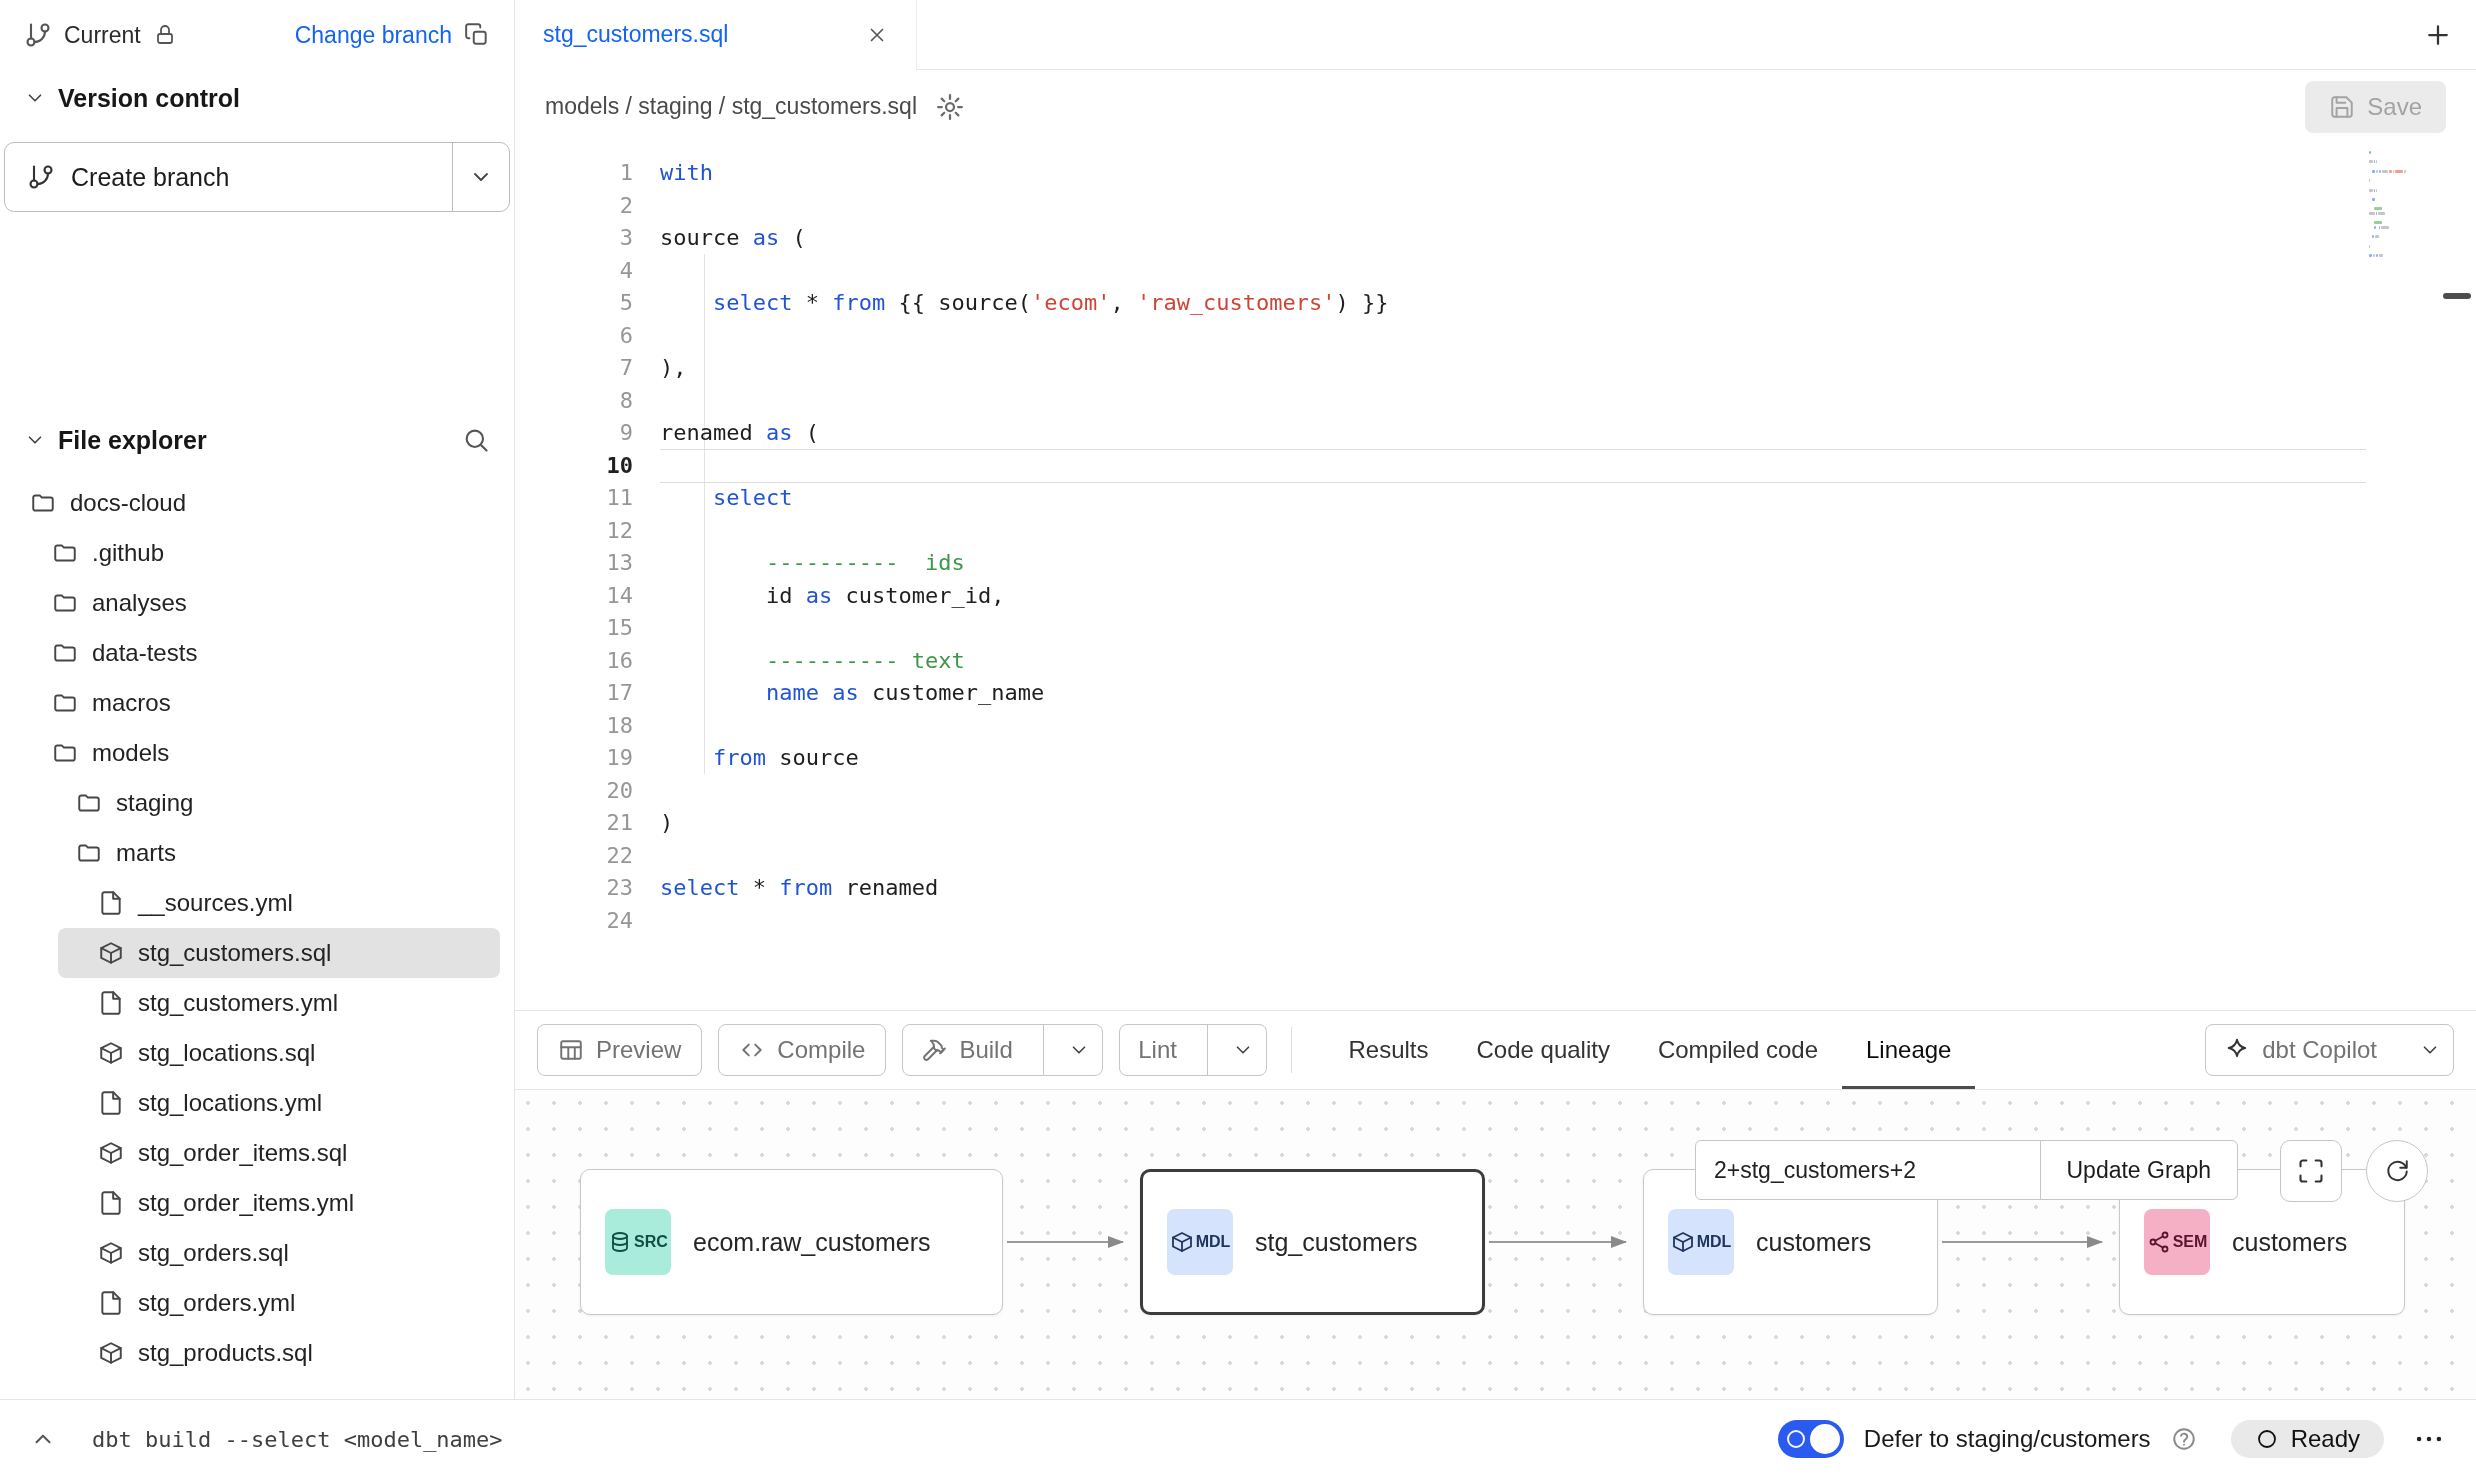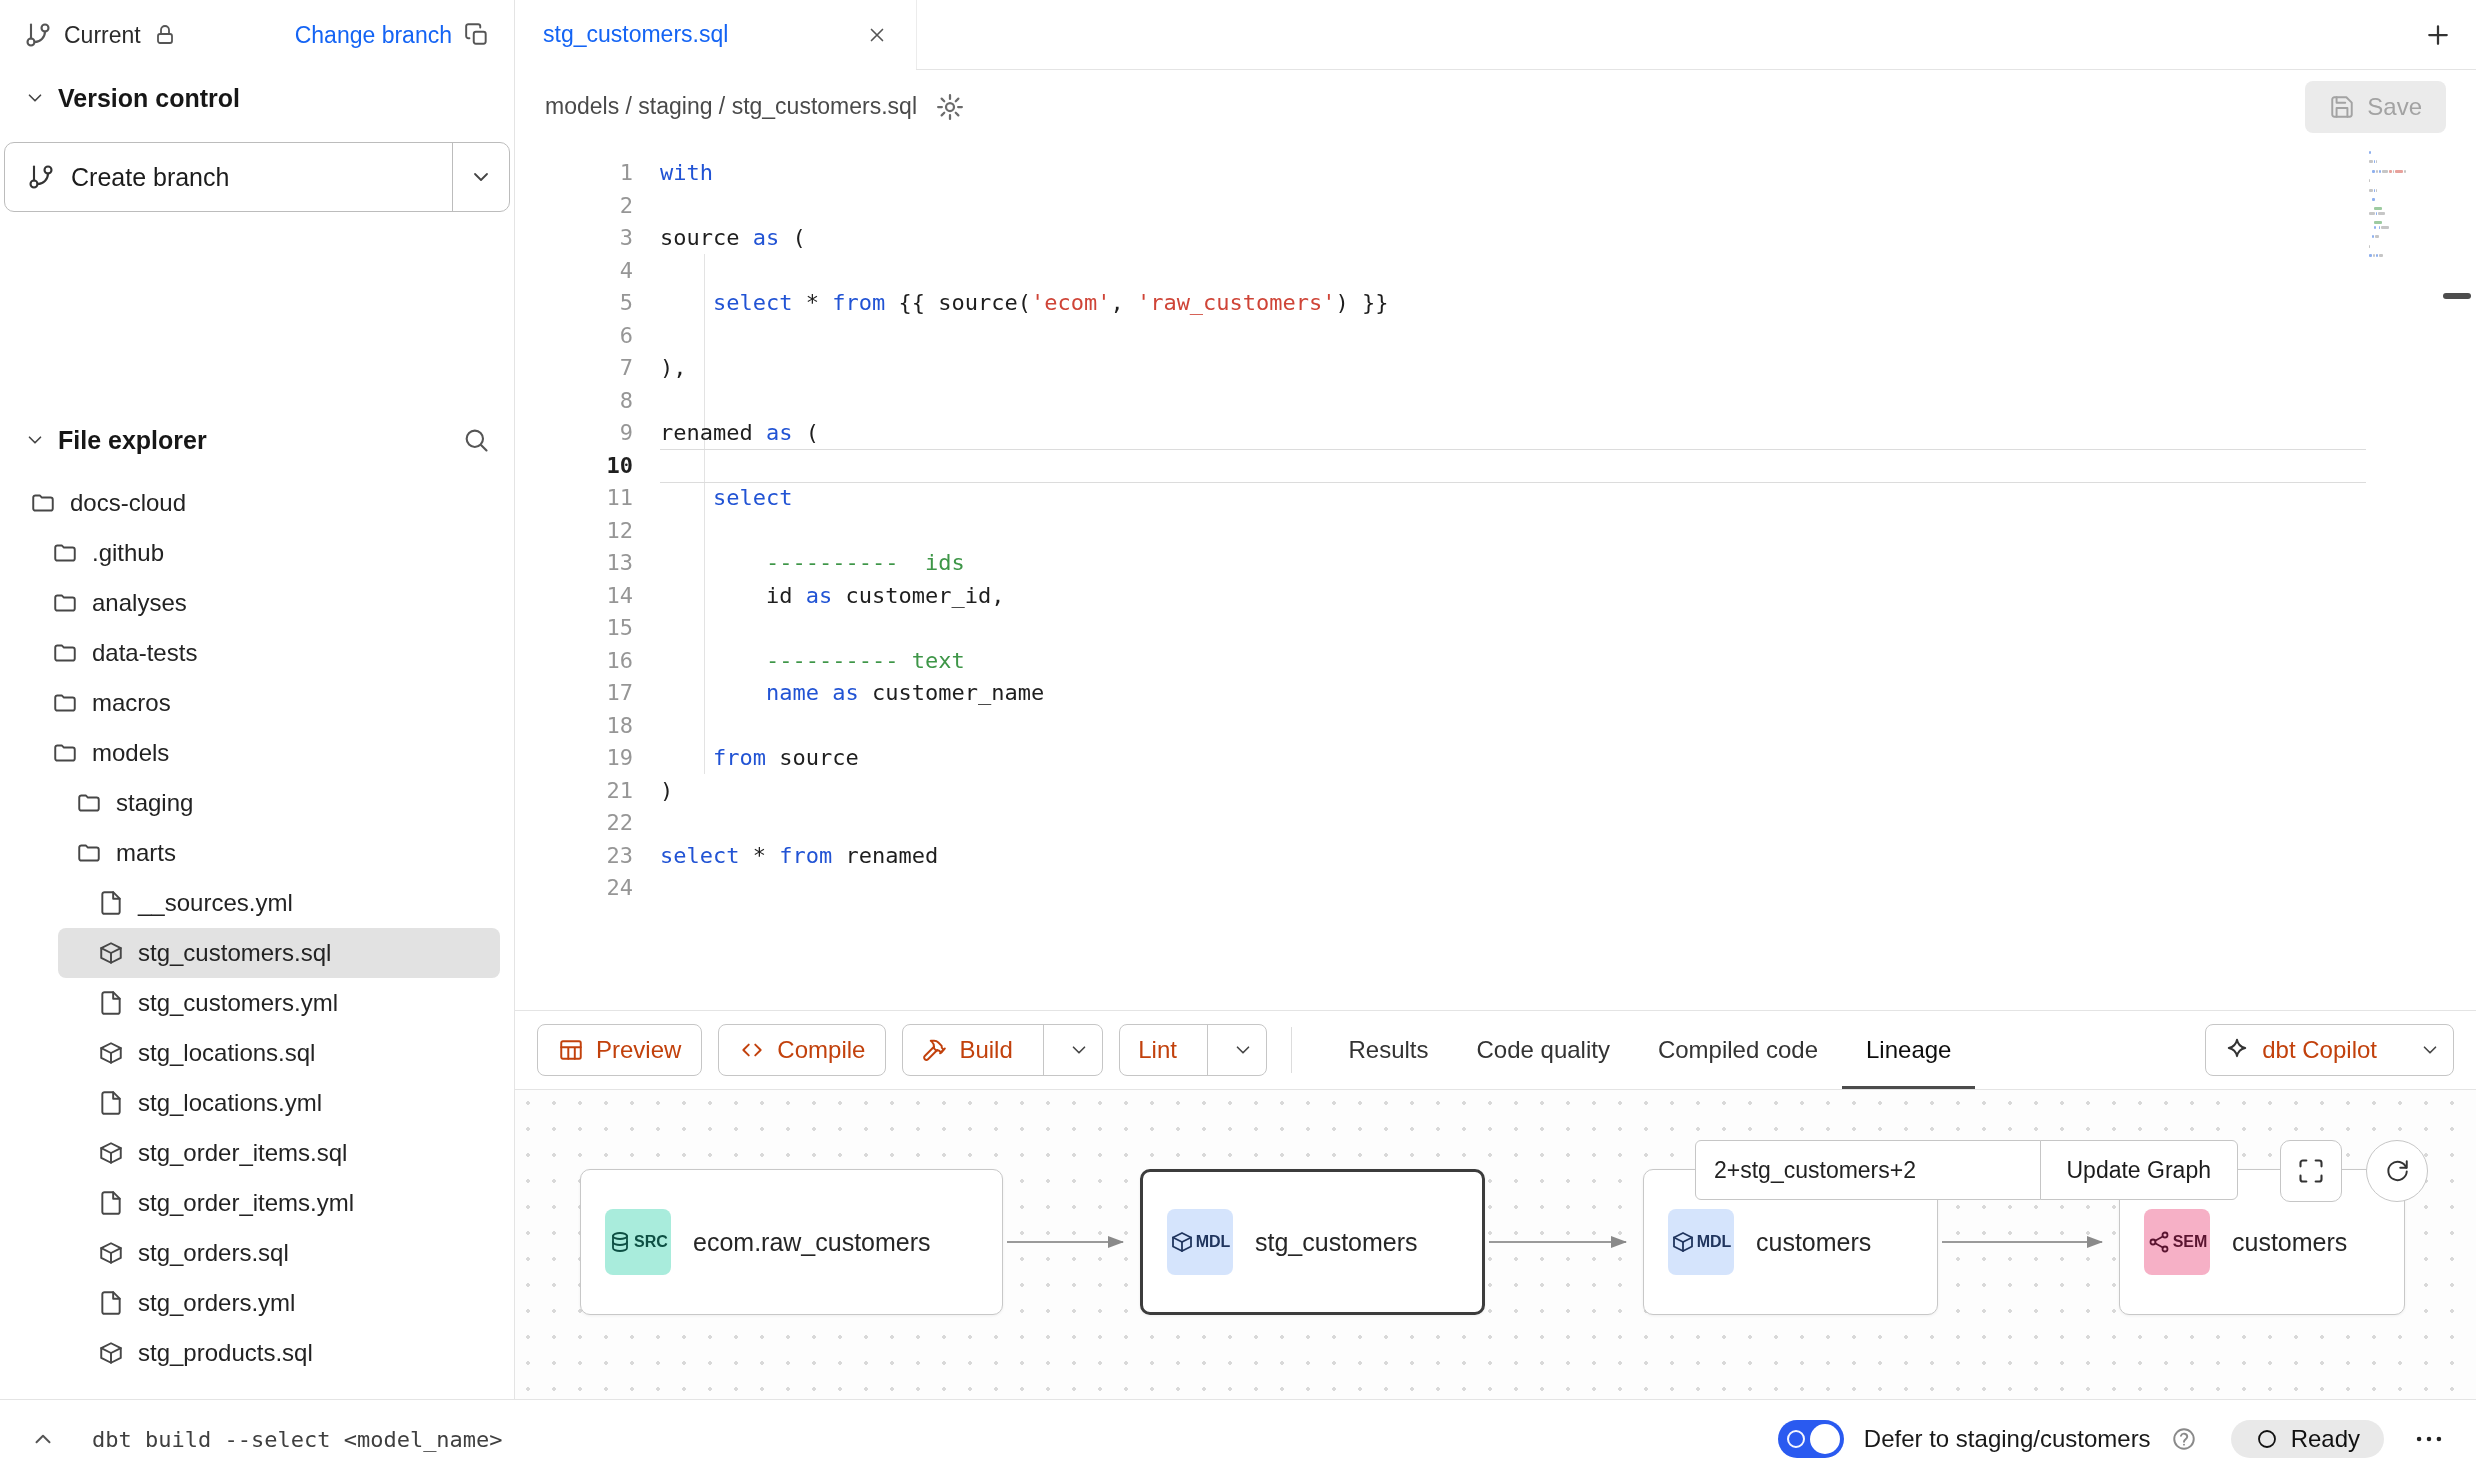--- a/index.html
+++ b/index.html
@@ -56,21 +56,21 @@
   .minimap { position:absolute; top:8px; right:55px; width:52px; }
   .mm-line { display:flex; gap:1px; height:3px; margin-bottom:1.7px; }
   .mm-seg { height:3px; border-radius:1px; }
   .mm-p { background:#c6c6c6; } .mm-k { background:#8fb0ee; } .mm-s { background:#e8a29c; } .mm-c { background:#9dcba1; }
   .scroll-mark { position:absolute; top:150px; right:5px; width:28px; height:6px; background:#4d4d4d; border-radius:3px; }
 
   
   .toolbar { height:79px; flex:none; border-top:1px solid #e4e4e4; display:flex; align-items:stretch; padding:0 22px; gap:16px; background:#fff; }
   .toolbar > * { align-self:center; }
   .tb-btn { height:52px; border:1.5px solid #c6c6c6; border-radius:8px; background:#fff; display:flex; align-items:center; gap:12px;
-            padding:0 20px; font-size:24px; font-weight:500; color:#c2410c; cursor:pointer; }
+            padding:0 20px; font-size:24px; font-weight:500; color:#737373; cursor:pointer; }
   .tb-split { padding:0; }
   .seg1 { display:flex; align-items:center; gap:12px; padding:0 18px; align-self:stretch; }
   .segsep { width:1.5px; background:#c6c6c6; align-self:stretch; }
   .seg2 { display:flex; align-items:center; padding:0 12px; align-self:stretch; color:#444; }
   .tb-divider { width:1px; height:46px; background:#ddd; margin:0 8px; }
   .tb-tabs { display:flex; align-self:stretch; margin-left:8px; }
   .tb-tab { display:flex; align-items:center; padding:0 24px; font-size:24px; color:#333; cursor:pointer; }
   .tb-tab.active { color:#0d0d0d; font-weight:500; box-shadow:inset 0 -3px 0 #4c4c4c; }
   .copilot { margin-left:auto; }
   .copilot .cp-icon { color:#333; display:flex; }
@@ -468,20 +468,24 @@
               <span class="ln">17</span>
               <span class="ct"><span>        </span><span class="tok-k">name</span><span> </span><span class="tok-k">as</span><span> customer_name</span></span>
             </div>
             <div class="code-line">
               <span class="ln">18</span>
               <span class="ct"></span>
             </div>
             <div class="code-line">
               <span class="ln">19</span>
               <span class="ct"><span>    </span><span class="tok-k">from</span><span> source</span></span>
+            </div>
+            <div class="code-line">
+              <span class="ln">20</span>
+              <span class="ct"></span>
             </div>
             <div class="code-line">
               <span class="ln">21</span>
               <span class="ct"><span>)</span></span>
             </div>
             <div class="code-line">
               <span class="ln">22</span>
               <span class="ct"></span>
             </div>
             <div class="code-line">

